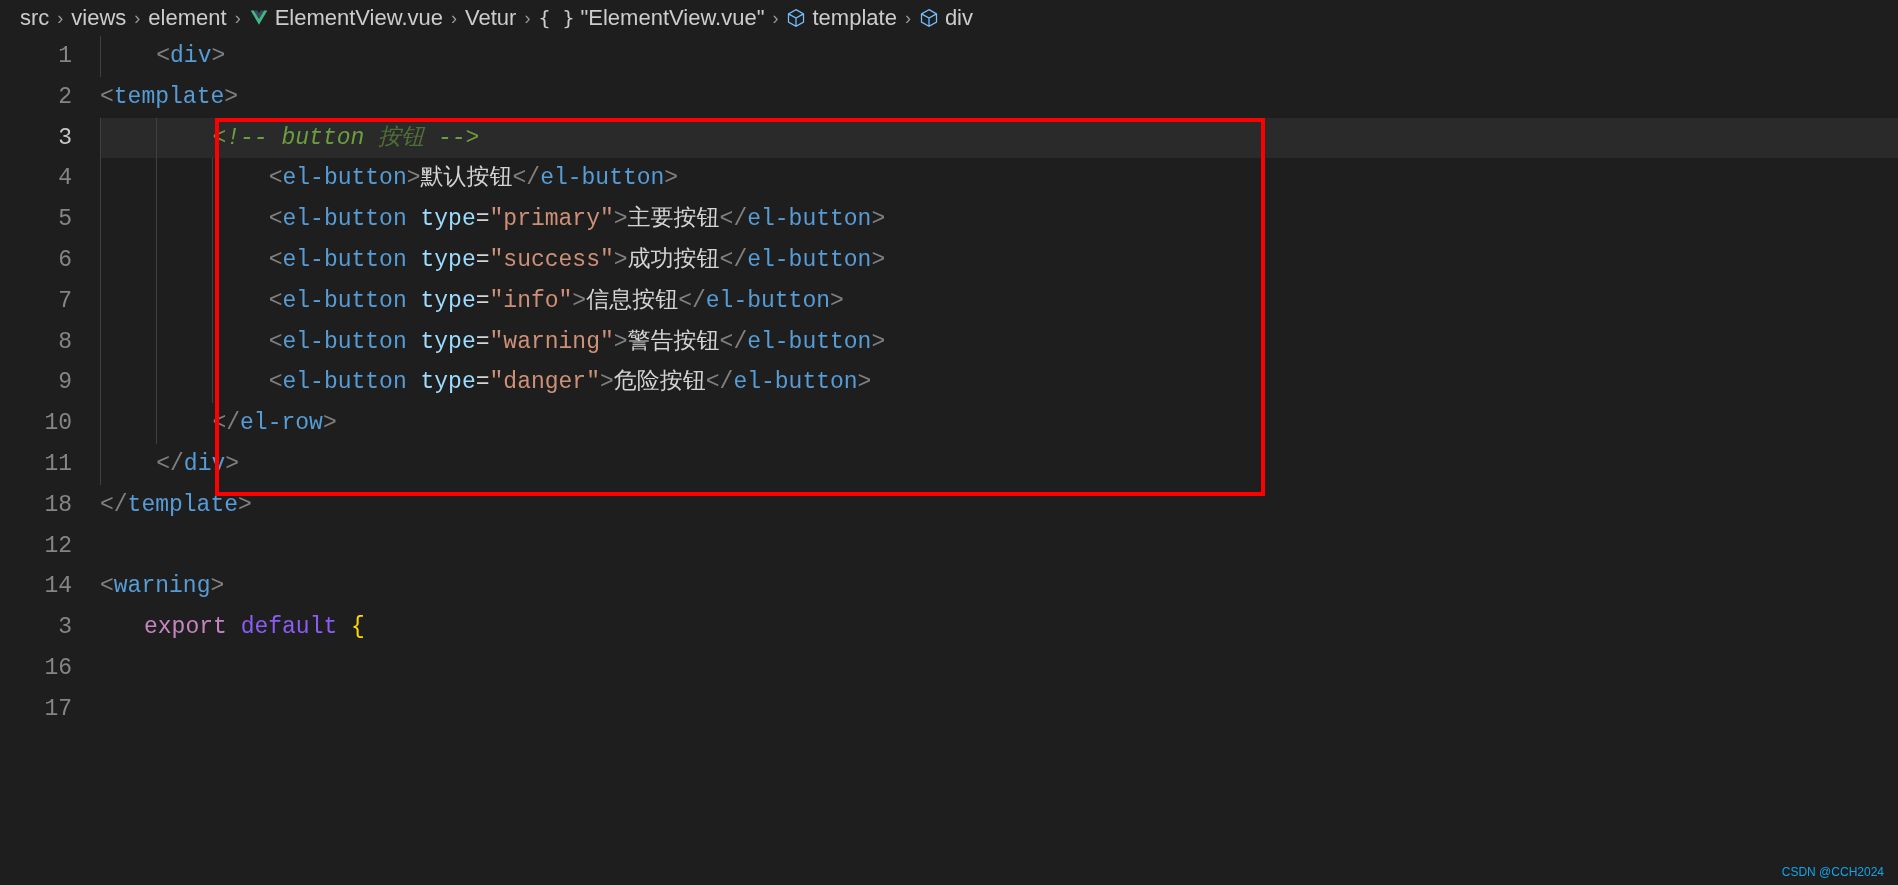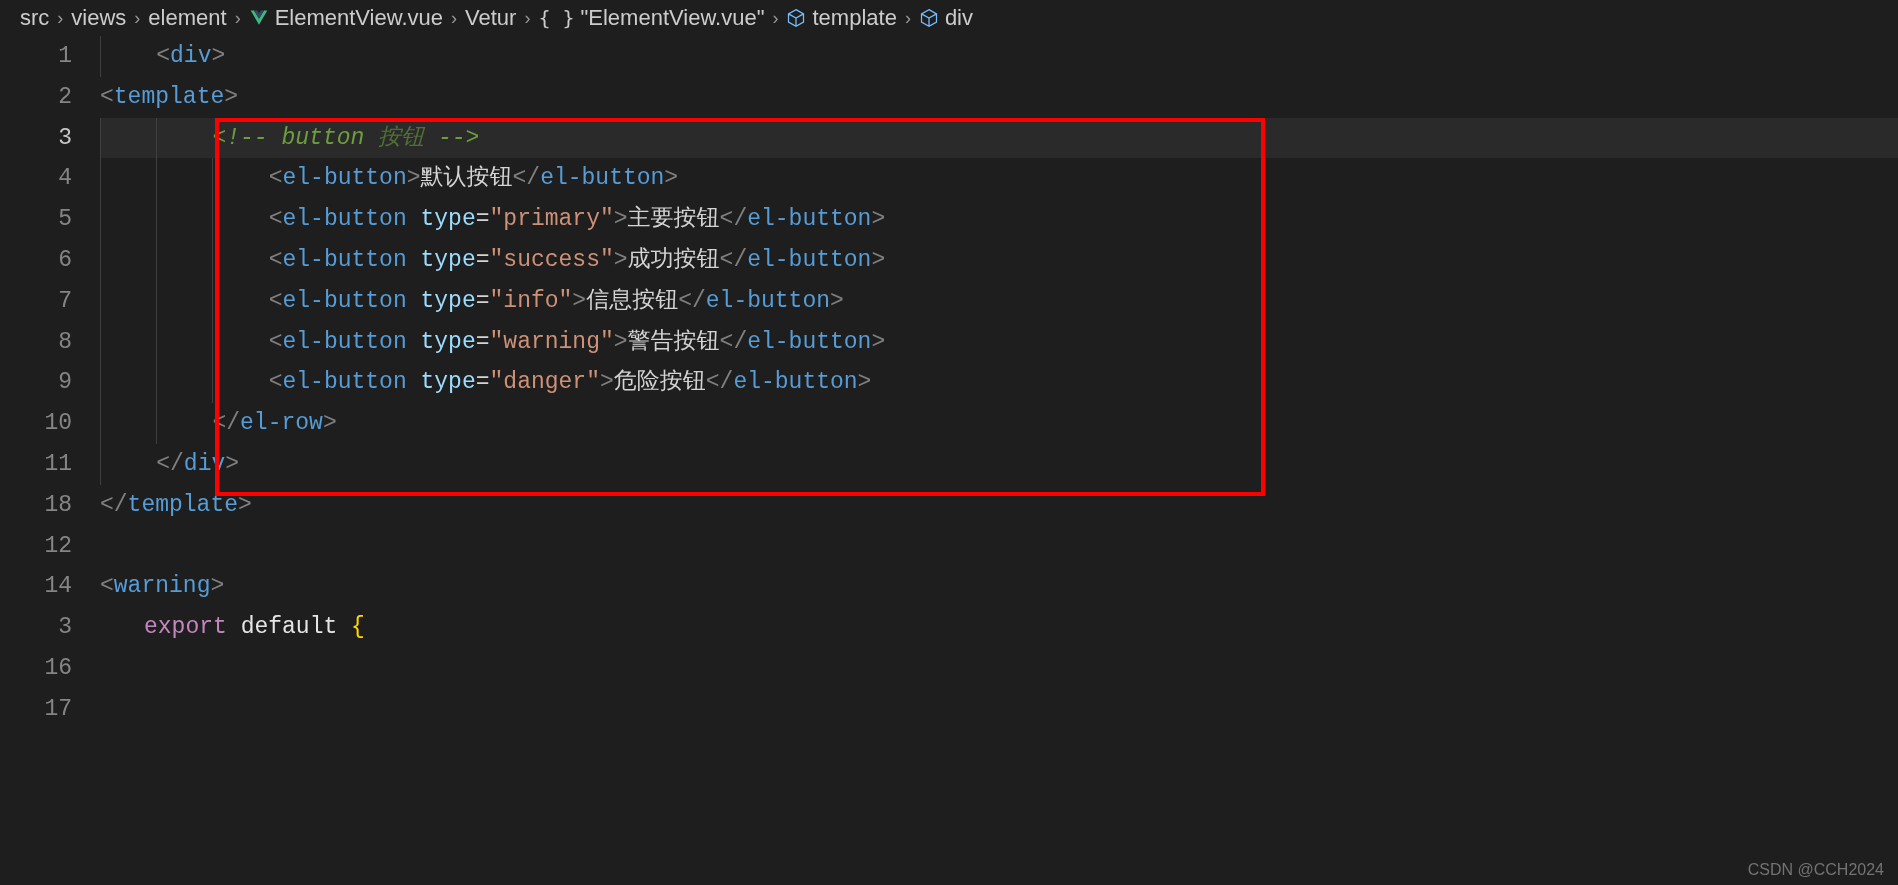--- a/index.html
+++ b/index.html
@@ -67,37 +67,37 @@
       height: 100%;
       vertical-align: top;
     }
     .tok-bracket { color: #808080; }
     .tok-tag { color: #569cd6; }
     .tok-comment { color: #6a9e3e; }
     .tok-attr { color: #9cdcfe; }
     .tok-string { color: #ce9178; }
     .tok-text { color: #d4d4d4; text-align: center; }
     .tok-keyword-export { color: #c586c0; margin-left: 44px; }
-    .tok-keyword-default { color: #e5e5e5; font-family: Liberation Mono, monospace; }
+    .tok-keyword-default { color: #8b5cf6; font-family: Liberation Mono, monospace; }
     .tok-brace { color: #ffd700; }
     .redbox {
       position: absolute;
       border: 4px solid #ff0000;
       pointer-events: none;
       left: 115px;
       top: 82px;
       width: 1050px;
       height: 378px;
     }
     .watermark {
       position: absolute;
       bottom: 6px;
       right: 14px;
-      color: #737373;
-      font-size: 16px;
+      color: #0ea5e9;
+      font-size: 12px;
       font-family: sans-serif;
     }
     .vue-icon svg { width: 20px; height: 20px; }
     .cube-icon svg { width: 20px; height: 20px; }
     .braces-icon { font-family: monospace; font-size: 20px; }
   </style>
 </head>
 <body>
 
 <div class="breadcrumbs">

